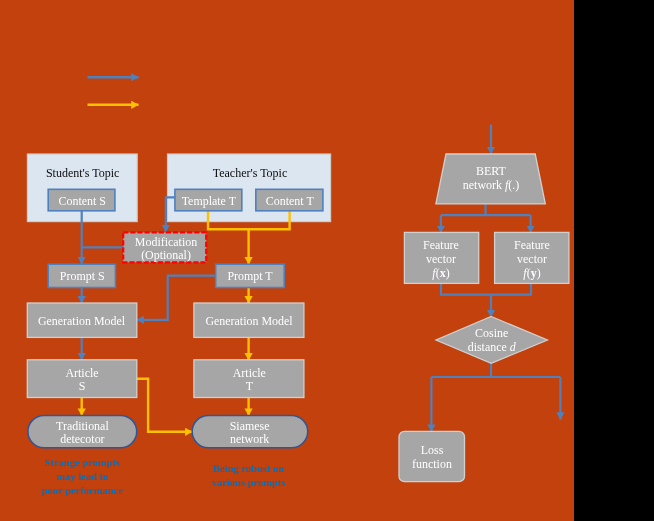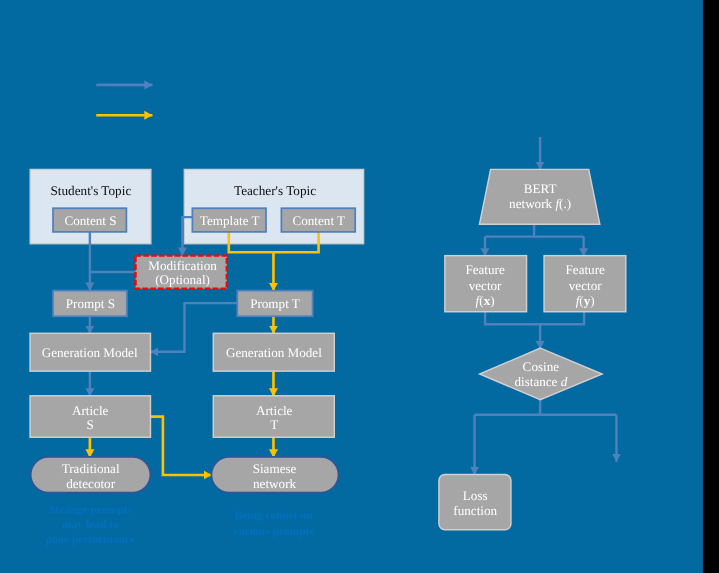--- a/index.html
+++ b/index.html
@@ -1,17 +1,17 @@
 <!DOCTYPE html>
 <html><head>
 <meta charset="utf-8">
 <style>
   html,body{margin:0;padding:0;background:#000;}
   body{width:654px;height:521px;overflow:hidden;font-family:"Liberation Serif",serif;}
-  #stage{position:relative;width:639px;height:521px;background:#0369a1;}
+  #stage{position:relative;width:574px;height:521px;background:#c2410c;}
   #stage svg{position:absolute;left:0;top:0;display:block;}
   text{font-family:"Liberation Serif",serif;-webkit-font-smoothing:antialiased;}
   .node-label{fill:#FFFFFF;font-size:11.95px;}
   .panel-label{fill:#0D0D0D;font-size:12px;}
   .note-label{fill:#0070C0;font-size:10.5px;font-weight:bold;}
   .ital{font-style:italic;}
   .bld{font-weight:bold;}
 </style>
 </head>
 <body>

